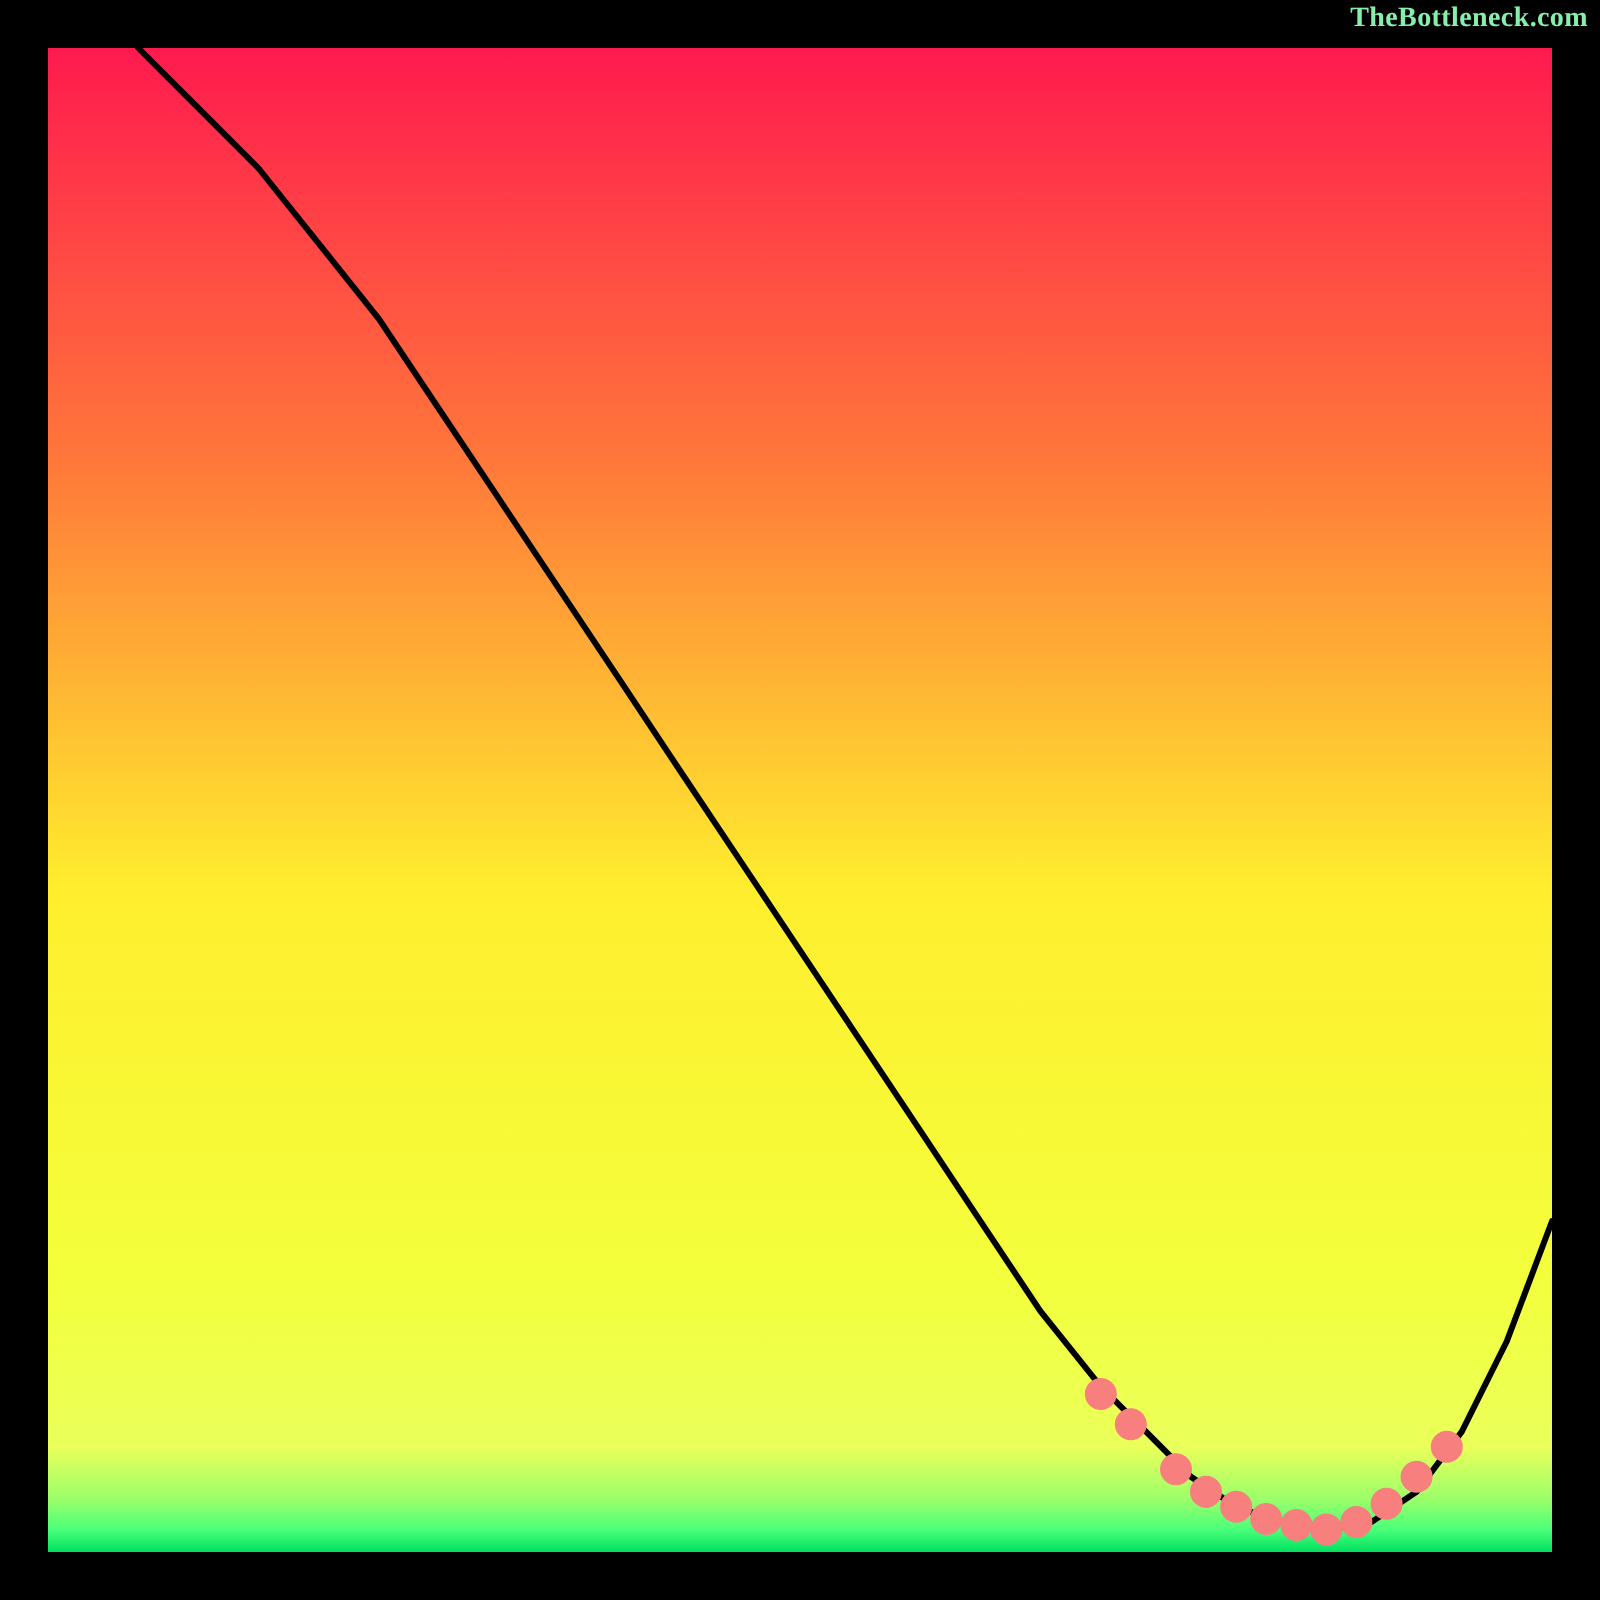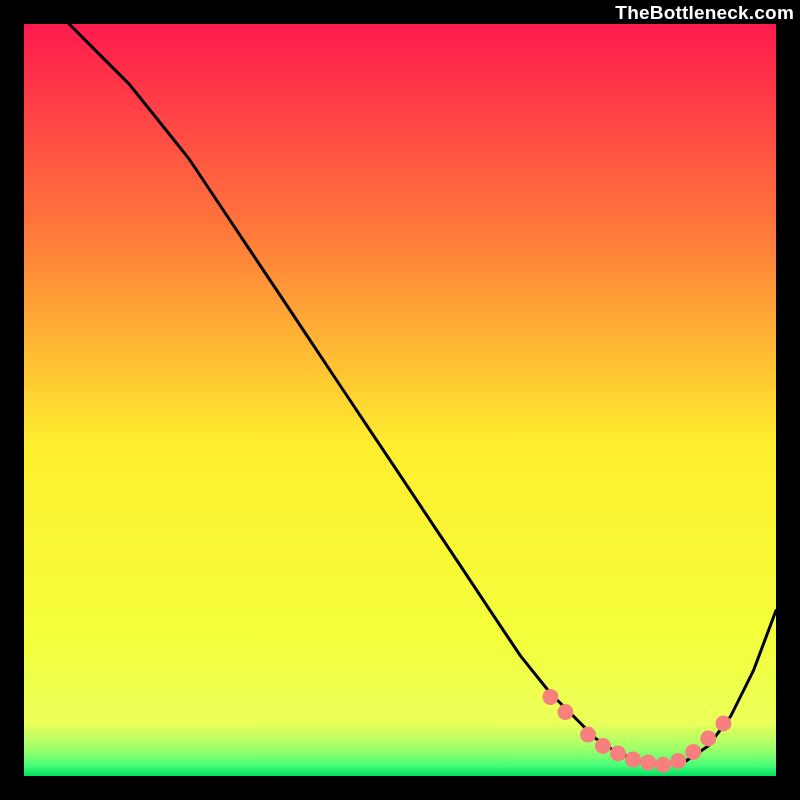--- a/index.html
+++ b/index.html
@@ -23,24 +23,25 @@
     position: absolute;
     left: 0;
     top: 0;
     width: 752px;
     height: 752px;
   }
   .attribution {
     position: absolute;
     right: 6px;
     top: 2px;
-    font-size: 19px;
+    font-size: 14px;
     font-weight: 600;
-    color: #ffffff;
+    color: #86efac;
     letter-spacing: 0.2px;
+    font-family: Liberation Serif, serif;
   }
   svg {
     display: block;
   }
 </style>
 </head>
 <body>
 
 <div class="attribution">TheBottleneck.com</div>
 

